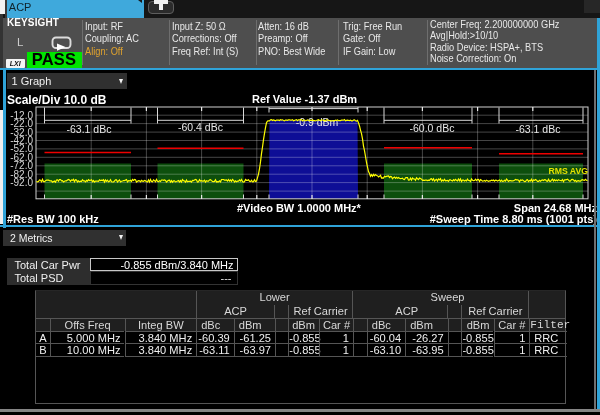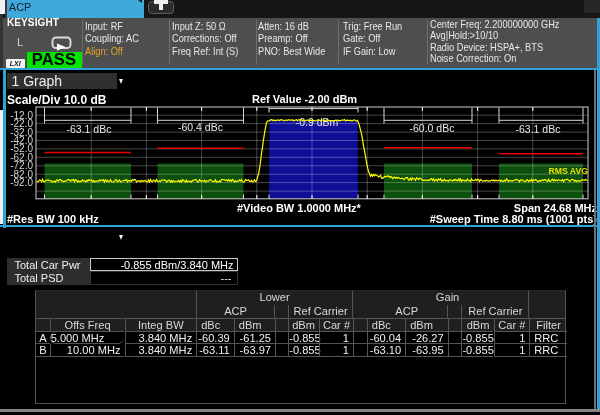--- a/index.html
+++ b/index.html
@@ -38,25 +38,25 @@
   <div class="abs" style="left:84.5px;top:19.5px;color:#e8e8e8;font-size:11px;line-height:12.9px;transform:scaleX(0.84);transform-origin:0 0;white-space:nowrap">Input: RF<br>Coupling: AC<br><span style="color:#e0a32e">Align: Off</span></div>
   <div class="abs" style="left:171.5px;top:19.5px;color:#e8e8e8;font-size:11px;line-height:12.9px;transform:scaleX(0.84);transform-origin:0 0;white-space:nowrap">Input Z: 50 Ω<br>Corrections: Off<br>Freq Ref: Int (S)</div>
   <div class="abs" style="left:258px;top:19.5px;color:#e8e8e8;font-size:11px;line-height:12.9px;transform:scaleX(0.84);transform-origin:0 0;white-space:nowrap">Atten: 16 dB<br>Preamp: Off<br>PNO: Best Wide</div>
   <div class="abs" style="left:342.5px;top:19.5px;color:#e8e8e8;font-size:11px;line-height:12.9px;transform:scaleX(0.84);transform-origin:0 0;white-space:nowrap">Trig: Free Run<br>Gate: Off<br>IF Gain: Low</div>
   <div class="abs" style="left:429.5px;top:19px;color:#e8e8e8;font-size:11px;line-height:11.4px;transform:scaleX(0.84);transform-origin:0 0;white-space:nowrap">Center Freq: 2.200000000 GHz<br>Avg|Hold:&gt;10/10<br>Radio Device: HSPA+, BTS<br>Noise Correction: On</div>
 
   <div class="abs" style="left:0;top:67.5px;width:600px;height:2.8px;background:#2fa3d8"></div>
   <div class="abs" style="left:0;top:110px;width:2.8px;height:114px;background:#f0f0f0"></div>
   <div class="abs" style="left:3px;top:67.5px;width:3.4px;height:160px;background:#2fa3d8"></div>
 
-  <div class="abs" style="left:6.5px;top:73px;width:110px;height:16px;background:#303030;color:#f0f0f0;font-size:14px;line-height:16px;padding-left:5px">1 Graph</div>
+  <div class="abs" style="left:6.5px;top:73px;width:120px;height:16px;background:#303030;color:#f0f0f0;font-size:11px;line-height:16px;padding-left:5px">1 Graph</div>
   <div class="abs" style="left:119.3px;top:78.5px;width:0;height:0;border-left:2.7px solid transparent;border-right:2.7px solid transparent;border-top:5.6px solid #f2f2f2"></div>
 
   <div class="abs b" style="left:7px;top:92.5px;color:#fff;font-size:12px">Scale/Div 10.0 dB</div>
-  <div class="abs b" style="left:252px;top:92.5px;color:#fff;font-size:11px">Ref Value -2.00 dBm</div>
+  <div class="abs b" style="left:252px;top:92.5px;color:#fff;font-size:11px">Ref Value -1.37 dBm</div>
 
   <svg class="abs" style="left:0;top:0" width="600" height="230" viewBox="0 0 600 230">
 <rect x="44.5" y="163.5" width="86.5" height="35.3" fill="#0d4f0d"></rect>
       <rect x="157.5" y="163.5" width="86.0" height="35.3" fill="#0d4f0d"></rect>
       <rect x="384" y="163.5" width="88.0" height="35.3" fill="#0d4f0d"></rect>
       <rect x="499" y="163.5" width="84.0" height="35.3" fill="#0d4f0d"></rect>
 <polygon points="269,198.8 269.5,120.9 270.5,119.8 271.5,119.6 272.5,120.5 273.5,119.9 274.5,120.4 275.5,120.9 276.5,120.1 277.5,120.0 278.5,120.2 279.5,120.5 280.5,119.7 281.5,120.1 282.5,119.8 283.5,120.5 284.5,120.8 285.5,120.1 286.5,120.1 287.5,120.4 288.5,119.9 289.5,119.9 290.5,120.1 291.5,120.2 292.5,119.7 293.5,120.7 294.5,120.4 295.5,120.0 296.5,119.7 297.5,120.7 298.5,119.8 299.5,119.8 300.5,119.8 301.5,119.7 302.5,120.9 303.5,120.0 304.5,120.0 305.5,120.8 306.5,120.5 307.5,119.9 308.5,120.2 309.5,120.8 310.5,120.1 311.5,120.6 312.5,119.7 313.5,120.6 314.5,120.7 315.5,120.8 316.5,120.5 317.5,120.1 318.5,119.7 319.5,120.3 320.5,120.7 321.5,119.9 322.5,120.0 323.5,120.4 324.5,120.6 325.5,120.9 326.5,119.8 327.5,119.9 328.5,120.7 329.5,120.5 330.5,120.6 331.5,121.0 332.5,120.9 333.5,120.8 334.5,120.7 335.5,120.2 336.5,120.5 337.5,119.9 338.5,120.7 339.5,120.7 340.5,120.6 341.5,120.2 342.5,120.1 343.5,120.2 344.5,119.6 345.5,120.8 346.5,120.4 347.5,120.1 348.5,120.4 349.5,120.6 350.5,120.1 351.5,120.8 352.5,120.9 353.5,120.1 354.5,119.8 355.5,120.7 356.5,121.0 357.5,120.4 358,198.8" fill="#0e0e96"></polygon>
 <line x1="91.2" y1="107" x2="91.2" y2="199" stroke="rgba(255,255,255,0.27)" stroke-width="1"></line>
       <line x1="146.4" y1="107" x2="146.4" y2="199" stroke="rgba(255,255,255,0.27)" stroke-width="1"></line>
       <line x1="201.6" y1="107" x2="201.6" y2="199" stroke="rgba(255,255,255,0.27)" stroke-width="1"></line>
@@ -142,54 +142,55 @@
 <polyline points="36.5,181.2 37.5,181.9 38.5,181.6 39.5,180.0 40.5,180.2 41.5,181.8 42.5,179.4 43.5,181.7 44.5,181.6 45.5,180.7 46.5,180.2 47.5,180.2 48.5,180.1 49.5,180.6 50.5,180.8 51.5,180.9 52.5,182.2 53.5,181.6 54.5,181.1 55.5,182.2 56.5,180.0 57.5,179.8 58.5,181.1 59.5,179.5 60.5,179.5 61.5,180.8 62.5,180.7 63.5,182.0 64.5,181.2 65.5,180.8 66.5,180.8 67.5,180.1 68.5,179.4 69.5,179.9 70.5,181.3 71.5,180.0 72.5,180.4 73.5,179.4 74.5,181.7 75.5,179.8 76.5,180.1 77.5,181.9 78.5,180.8 79.5,181.8 80.5,181.2 81.5,181.5 82.5,179.7 83.5,180.9 84.5,180.8 85.5,181.8 86.5,180.4 87.5,181.1 88.5,179.6 89.5,180.5 90.5,180.3 91.5,179.8 92.5,181.7 93.5,180.5 94.5,182.1 95.5,181.1 96.5,181.1 97.5,181.2 98.5,181.3 99.5,179.8 100.5,180.6 101.5,180.1 102.5,180.5 103.5,179.7 104.5,182.1 105.5,180.0 106.5,181.3 107.5,180.2 108.5,181.8 109.5,181.3 110.5,179.8 111.5,181.8 112.5,182.0 113.5,181.9 114.5,181.0 115.5,179.8 116.5,179.9 117.5,182.0 118.5,180.9 119.5,179.9 120.5,181.9 121.5,181.2 122.5,181.0 123.5,180.5 124.5,180.6 125.5,180.1 126.5,179.5 127.5,181.9 128.5,180.7 129.5,180.9 130.5,180.3 131.5,181.5 132.5,179.5 133.5,180.4 134.5,179.5 135.5,179.7 136.5,182.1 137.5,181.2 138.5,180.6 139.5,180.9 140.5,181.8 141.5,180.4 142.5,181.1 143.5,181.3 144.5,180.4 145.5,180.9 146.5,181.5 147.5,181.9 148.5,179.8 149.5,182.0 150.5,179.4 151.5,181.5 152.5,181.7 153.5,179.8 154.5,180.6 155.5,181.7 156.5,179.4 157.5,181.2 158.5,181.6 159.5,180.8 160.5,181.4 161.5,180.0 162.5,180.0 163.5,180.4 164.5,179.9 165.5,180.4 166.5,182.1 167.5,181.0 168.5,180.4 169.5,180.2 170.5,182.1 171.5,180.6 172.5,182.1 173.5,180.8 174.5,180.9 175.5,181.9 176.5,181.5 177.5,181.0 178.5,180.6 179.5,181.9 180.5,180.6 181.5,182.0 182.5,179.6 183.5,180.6 184.5,180.9 185.5,182.1 186.5,180.1 187.5,181.7 188.5,181.3 189.5,181.4 190.5,181.2 191.5,182.1 192.5,180.3 193.5,180.5 194.5,180.0 195.5,179.5 196.5,180.0 197.5,182.0 198.5,181.8 199.5,179.7 200.5,181.1 201.5,180.7 202.5,181.1 203.5,181.2 204.5,180.3 205.5,182.1 206.5,180.7 207.5,181.2 208.5,181.2 209.5,179.9 210.5,179.6 211.5,180.6 212.5,181.5 213.5,181.7 214.5,181.4 215.5,179.7 216.5,182.0 217.5,181.6 218.5,181.9 219.5,180.9 220.5,182.0 221.5,179.5 222.5,179.5 223.5,179.5 224.5,180.1 225.5,180.1 226.5,179.9 227.5,181.0 228.5,179.5 229.5,181.1 230.5,179.9 231.5,181.3 232.5,179.5 233.5,180.3 234.5,182.0 235.5,180.9 236.5,181.7 237.5,181.2 238.5,181.1 239.5,179.9 240.5,181.0 241.5,179.5 242.5,181.6 243.5,182.1 244.5,181.8 245.5,179.5 246.5,180.3 247.5,180.3 248.5,179.7 249.5,181.2 250.5,181.6 251.5,180.3 252.5,181.8 253.5,181.6 254.5,179.8 255.5,181.5 256.5,181.1 257.5,177.7 258.5,174.1 259.5,168.6 260.5,161.9 261.5,153.7 262.5,147.1 263.5,139.7 264.5,133.3 265.5,127.7 266.5,122.7 267.5,121.1 268.5,120.8 269.5,120.9 270.5,119.8 271.5,119.6 272.5,120.5 273.5,119.9 274.5,120.4 275.5,120.9 276.5,120.1 277.5,120.0 278.5,120.2 279.5,120.5 280.5,119.7 281.5,120.1 282.5,119.8 283.5,120.5 284.5,120.8 285.5,120.1 286.5,120.1 287.5,120.4 288.5,119.9 289.5,119.9 290.5,120.1 291.5,120.2 292.5,119.7 293.5,120.7 294.5,120.4 295.5,120.0 296.5,119.7 297.5,120.7 298.5,119.8 299.5,119.8 300.5,119.8 301.5,119.7 302.5,120.9 303.5,120.0 304.5,120.0 305.5,120.8 306.5,120.5 307.5,119.9 308.5,120.2 309.5,120.8 310.5,120.1 311.5,120.6 312.5,119.7 313.5,120.6 314.5,120.7 315.5,120.8 316.5,120.5 317.5,120.1 318.5,119.7 319.5,120.3 320.5,120.7 321.5,119.9 322.5,120.0 323.5,120.4 324.5,120.6 325.5,120.9 326.5,119.8 327.5,119.9 328.5,120.7 329.5,120.5 330.5,120.6 331.5,121.0 332.5,120.9 333.5,120.8 334.5,120.7 335.5,120.2 336.5,120.5 337.5,119.9 338.5,120.7 339.5,120.7 340.5,120.6 341.5,120.2 342.5,120.1 343.5,120.2 344.5,119.6 345.5,120.8 346.5,120.4 347.5,120.1 348.5,120.4 349.5,120.6 350.5,120.1 351.5,120.8 352.5,120.9 353.5,120.1 354.5,119.8 355.5,120.7 356.5,121.0 357.5,120.4 358.5,122.9 359.5,126.0 360.5,130.1 361.5,133.6 362.5,138.9 363.5,146.1 364.5,150.6 365.5,156.5 366.5,162.5 367.5,167.1 368.5,171.6 369.5,173.5 370.5,176.3 371.5,174.6 372.5,176.3 373.5,174.4 374.5,175.7 375.5,174.6 376.5,175.5 377.5,175.7 378.5,176.9 379.5,176.3 380.5,175.3 381.5,178.0 382.5,177.8 383.5,178.0 384.5,176.3 385.5,176.8 386.5,176.4 387.5,176.2 388.5,176.0 389.5,177.5 390.5,176.5 391.5,176.7 392.5,178.7 393.5,177.7 394.5,177.0 395.5,178.4 396.5,177.4 397.5,178.2 398.5,177.5 399.5,178.3 400.5,178.6 401.5,178.5 402.5,178.1 403.5,179.3 404.5,179.6 405.5,177.7 406.5,177.6 407.5,177.6 408.5,180.1 409.5,180.0 410.5,178.1 411.5,180.2 412.5,178.1 413.5,179.0 414.5,179.0 415.5,180.3 416.5,177.8 417.5,178.7 418.5,179.5 419.5,178.0 420.5,178.6 421.5,179.2 422.5,180.4 423.5,180.1 424.5,180.4 425.5,180.2 426.5,180.1 427.5,180.5 428.5,180.1 429.5,180.3 430.5,179.1 431.5,178.7 432.5,180.4 433.5,178.8 434.5,180.9 435.5,180.0 436.5,179.3 437.5,181.0 438.5,178.9 439.5,179.9 440.5,178.7 441.5,181.2 442.5,180.1 443.5,180.8 444.5,179.3 445.5,180.8 446.5,180.6 447.5,180.4 448.5,181.3 449.5,179.9 450.5,179.8 451.5,180.6 452.5,181.0 453.5,179.7 454.5,180.6 455.5,179.3 456.5,180.3 457.5,180.9 458.5,179.0 459.5,180.8 460.5,178.9 461.5,181.5 462.5,180.1 463.5,180.0 464.5,180.9 465.5,180.3 466.5,180.9 467.5,179.1 468.5,180.5 469.5,180.5 470.5,181.5 471.5,179.0 472.5,180.2 473.5,180.7 474.5,180.5 475.5,179.2 476.5,180.6 477.5,179.6 478.5,179.5 479.5,181.5 480.5,179.6 481.5,180.3 482.5,181.1 483.5,181.0 484.5,180.5 485.5,181.3 486.5,180.3 487.5,180.7 488.5,181.3 489.5,180.9 490.5,180.8 491.5,180.1 492.5,180.6 493.5,180.1 494.5,181.1 495.5,180.1 496.5,180.3 497.5,181.1 498.5,180.4 499.5,179.9 500.5,181.3 501.5,180.1 502.5,181.4 503.5,181.2 504.5,180.3 505.5,181.0 506.5,179.1 507.5,180.1 508.5,181.4 509.5,180.6 510.5,180.6 511.5,180.9 512.5,180.9 513.5,180.6 514.5,180.2 515.5,179.5 516.5,179.8 517.5,179.8 518.5,180.2 519.5,181.8 520.5,180.0 521.5,180.3 522.5,180.0 523.5,180.6 524.5,181.7 525.5,181.5 526.5,180.1 527.5,179.7 528.5,181.5 529.5,180.4 530.5,180.9 531.5,179.2 532.5,181.4 533.5,179.9 534.5,180.4 535.5,179.6 536.5,180.2 537.5,181.3 538.5,181.3 539.5,180.3 540.5,181.2 541.5,180.3 542.5,180.0 543.5,180.5 544.5,179.6 545.5,179.9 546.5,181.0 547.5,181.2 548.5,179.2 549.5,181.1 550.5,181.3 551.5,180.2 552.5,179.2 553.5,180.9 554.5,179.7 555.5,180.8 556.5,180.1 557.5,180.8 558.5,179.7 559.5,180.3 560.5,180.5 561.5,180.8 562.5,179.6 563.5,181.7 564.5,179.8 565.5,179.9 566.5,179.7 567.5,179.2 568.5,180.2 569.5,181.2 570.5,181.0 571.5,179.5 572.5,179.4 573.5,179.9 574.5,181.2 575.5,180.4 576.5,181.6 577.5,180.8 578.5,180.7 579.5,181.1 580.5,181.1 581.5,180.0 582.5,179.7 583.5,180.2 584.5,180.4 585.5,179.4 586.5,180.2 587.5,180.8" fill="none" stroke="#fdfd00" stroke-width="1.2"></polyline>
 </svg>
 
   <div class="abs b" style="left:237px;top:201.5px;color:#fff;font-size:11px">#Video BW 1.0000 MHz*</div>
   <div class="abs b" style="right:3px;top:201.5px;color:#fff;font-size:11px">Span 24.68 MHz</div>
   <div class="abs b" style="left:7px;top:212.5px;color:#fff;font-size:11px">#Res BW 100 kHz</div>
   <div class="abs b" style="right:3px;top:212.5px;color:#fff;font-size:11px">#Sweep Time 8.80 ms (1001 pts)</div>
 
   <div class="abs" style="left:0;top:224.5px;width:600px;height:2.9px;background:#2fa3d8"></div>
 
+  <div class="abs" style="left:3px;top:229.5px;width:123px;height:16px;background:#303030;color:#f0f0f0;font-size:10.5px;line-height:16px;padding-left:7px">2 Metrics</div>
   <div class="abs" style="left:119.3px;top:235px;width:0;height:0;border-left:2.7px solid transparent;border-right:2.7px solid transparent;border-top:5.6px solid #f2f2f2"></div>
 
   <div class="abs" style="left:7px;top:257.5px;width:83px;height:27px;background:#2d2d2d"></div>
   <div class="abs" style="left:14.5px;top:258.5px;color:#f0f0f0;font-size:11px">Total Car Pwr</div>
   <div class="abs" style="left:14.5px;top:272px;color:#f0f0f0;font-size:11px">Total PSD</div>
   <div class="abs" style="left:90px;top:257.5px;width:147.5px;height:13.5px;border:1px solid #c8c8c8;color:#fff;font-size:11px;line-height:12px;text-align:right;padding-right:3px">-0.855 dBm/3.840 MHz</div>
   <div class="abs" style="left:90px;top:271px;width:147.5px;height:13.5px;border:1px solid #333;color:#e8e8e8;font-size:11px;line-height:12px;text-align:right;padding-right:5px">---</div>
 
   <div class="abs" style="left:35px;top:290px;width:531px;height:113.5px;border:1px solid #555;border-top:1px solid #262626;background:#000">
       <div class="abs" style="left:0;top:0;width:529px;height:40px;background:#1f1f1f"></div>
       <div class="abs" style="left:0;top:27px;width:529px;height:1px;background:#555"></div>
       <div class="abs" style="left:160.2px;top:0.0px;width:156.8px;height:13.5px;font-size:11.1px;color:#d8d8d8;text-align:center;line-height:13.5px;border-left:1px solid #555;border-right:1px solid #555;">Lower</div>
-      <div class="abs" style="left:330.8px;top:0.0px;width:162.5px;height:13.5px;font-size:11.1px;color:#d8d8d8;text-align:center;line-height:13.5px;border-right:1px solid #555;">Gain</div>
+      <div class="abs" style="left:330.8px;top:0.0px;width:162.5px;height:13.5px;font-size:11.1px;color:#d8d8d8;text-align:center;line-height:13.5px;border-right:1px solid #555;">Sweep</div>
       <div class="abs" style="left:160.2px;top:13.5px;width:78.8px;height:13.5px;font-size:11.1px;color:#d8d8d8;text-align:center;line-height:13.5px;border-left:1px solid #555;border-right:1px solid #555;">ACP</div>
       <div class="abs" style="left:252.2px;top:13.5px;width:64.8px;height:13.5px;font-size:11.1px;color:#d8d8d8;text-align:center;line-height:13.5px;border-left:1px solid #555;border-right:1px solid #555;">Ref Carrier</div>
       <div class="abs" style="left:330.8px;top:13.5px;width:80.9px;height:13.5px;font-size:11.1px;color:#d8d8d8;text-align:center;line-height:13.5px;border-right:1px solid #555;">ACP</div>
       <div class="abs" style="left:425.4px;top:13.5px;width:67.9px;height:13.5px;font-size:11.1px;color:#d8d8d8;text-align:center;line-height:13.5px;border-left:1px solid #555;border-right:1px solid #555;">Ref Carrier</div>
       <div class="abs" style="left:0.0px;top:28.0px;width:13.7px;height:12.5px;font-size:11.1px;color:#d8d8d8;text-align:center;line-height:12.5px;border-bottom:1px solid #555;"></div>
       <div class="abs" style="left:13.7px;top:28.0px;width:74.8px;height:12.5px;font-size:11.1px;color:#d8d8d8;text-align:center;line-height:12.5px;border-bottom:1px solid #555;border-left:1px solid #555;">Offs Freq</div>
       <div class="abs" style="left:88.5px;top:28.0px;width:71.7px;height:12.5px;font-size:11.1px;color:#d8d8d8;text-align:center;line-height:12.5px;border-bottom:1px solid #555;border-left:1px solid #555;">Integ BW</div>
       <div class="abs" style="left:160.2px;top:28.0px;width:37.6px;height:12.5px;font-size:11.1px;color:#d8d8d8;padding-left:4px;line-height:12.5px;border-bottom:1px solid #555;border-left:1px solid #555;">dBc</div>
       <div class="abs" style="left:197.8px;top:28.0px;width:41.2px;height:12.5px;font-size:11.1px;color:#d8d8d8;padding-left:4px;line-height:12.5px;border-bottom:1px solid #555;border-left:1px solid #555;">dBm</div>
       <div class="abs" style="left:239.0px;top:28.0px;width:13.2px;height:12.5px;font-size:11.1px;color:#d8d8d8;text-align:center;line-height:12.5px;border-bottom:1px solid #555;border-left:1px solid #555;"></div>
       <div class="abs" style="left:252.2px;top:28.0px;width:30.8px;height:12.5px;font-size:11.1px;color:#d8d8d8;text-align:right;padding-right:4px;line-height:12.5px;border-bottom:1px solid #555;border-left:1px solid #555;">dBm</div>
       <div class="abs" style="left:283.0px;top:28.0px;width:34.0px;height:12.5px;font-size:11.1px;color:#d8d8d8;text-align:center;line-height:12.5px;border-bottom:1px solid #555;border-left:1px solid #555;">Car #</div>
       <div class="abs" style="left:317.0px;top:28.0px;width:13.8px;height:12.5px;font-size:11.1px;color:#d8d8d8;text-align:center;line-height:12.5px;border-bottom:1px solid #555;border-left:1px solid #555;"></div>
       <div class="abs" style="left:330.8px;top:28.0px;width:38.4px;height:12.5px;font-size:11.1px;color:#d8d8d8;padding-left:4px;line-height:12.5px;border-bottom:1px solid #555;border-left:1px solid #555;">dBc</div>
       <div class="abs" style="left:369.2px;top:28.0px;width:42.5px;height:12.5px;font-size:11.1px;color:#d8d8d8;padding-left:4px;line-height:12.5px;border-bottom:1px solid #555;border-left:1px solid #555;">dBm</div>
       <div class="abs" style="left:411.7px;top:28.0px;width:13.7px;height:12.5px;font-size:11.1px;color:#d8d8d8;text-align:center;line-height:12.5px;border-bottom:1px solid #555;border-left:1px solid #555;"></div>
       <div class="abs" style="left:425.4px;top:28.0px;width:32.1px;height:12.5px;font-size:11.1px;color:#d8d8d8;text-align:right;padding-right:4px;line-height:12.5px;border-bottom:1px solid #555;border-left:1px solid #555;">dBm</div>
       <div class="abs" style="left:457.5px;top:28.0px;width:35.8px;height:12.5px;font-size:11.1px;color:#d8d8d8;text-align:center;line-height:12.5px;border-bottom:1px solid #555;border-left:1px solid #555;">Car #</div>
-      <div class="abs" style="left:493.3px;top:28.0px;width:37.5px;height:12.5px;font-size:11.1px;color:#d8d8d8;text-align:center;line-height:12.5px;border-bottom:1px solid #555;border-left:1px solid #555;">Filter</div>
+      <div class="abs" style="left:493.3px;top:28.0px;width:37.5px;height:12.5px;font-size:11.1px;color:#d8d8d8;text-align:center;line-height:12.5px;border-bottom:1px solid #555;border-left:1px solid #555;font-family:Liberation Mono, monospace;">Filter</div>
       <div class="abs" style="left:0.0px;top:40.5px;width:13.7px;height:12.7px;font-size:11.1px;color:#f0f0f0;text-align:center;line-height:12.7px;border-bottom:1px solid #555;">A</div>
-      <div class="abs" style="left:13.7px;top:40.5px;width:74.8px;height:12.7px;font-size:11.1px;color:#f0f0f0;text-align:left;padding-right:4px;line-height:12.7px;border-bottom:1px solid #555;border-left:1px solid #555;border-radius:6px;">5.000 MHz</div>
+      <div class="abs" style="left:13.7px;top:40.5px;width:74.8px;height:12.7px;font-size:11.1px;color:#f0f0f0;text-align:right;padding-right:4px;line-height:12.7px;border-bottom:1px solid #555;border-left:1px solid #555;">5.000 MHz</div>
       <div class="abs" style="left:88.5px;top:40.5px;width:71.7px;height:12.7px;font-size:11.1px;color:#f0f0f0;text-align:right;padding-right:4px;line-height:12.7px;border-bottom:1px solid #555;border-left:1px solid #555;">3.840 MHz</div>
       <div class="abs" style="left:160.2px;top:40.5px;width:37.6px;height:12.7px;font-size:11.1px;color:#f0f0f0;text-align:right;padding-right:4px;line-height:12.7px;border-bottom:1px solid #555;border-left:1px solid #555;">-60.39</div>
       <div class="abs" style="left:197.8px;top:40.5px;width:41.2px;height:12.7px;font-size:11.1px;color:#f0f0f0;text-align:right;padding-right:4px;line-height:12.7px;border-bottom:1px solid #555;border-left:1px solid #555;">-61.25</div>
       <div class="abs" style="left:239.0px;top:40.5px;width:13.2px;height:12.7px;font-size:11.1px;color:#f0f0f0;text-align:center;line-height:12.7px;border-bottom:1px solid #555;border-left:1px solid #555;"></div>
       <div class="abs" style="left:252.2px;top:40.5px;width:30.8px;height:12.7px;font-size:11.1px;color:#f0f0f0;text-align:right;padding-right:4px;line-height:12.7px;border-bottom:1px solid #555;border-left:1px solid #555;">-0.855</div>
       <div class="abs" style="left:283.0px;top:40.5px;width:34.0px;height:12.7px;font-size:11.1px;color:#f0f0f0;text-align:right;padding-right:4px;line-height:12.7px;border-bottom:1px solid #555;border-left:1px solid #555;">1</div>
       <div class="abs" style="left:317.0px;top:40.5px;width:13.8px;height:12.7px;font-size:11.1px;color:#f0f0f0;text-align:center;line-height:12.7px;border-bottom:1px solid #555;border-left:1px solid #555;"></div>
       <div class="abs" style="left:330.8px;top:40.5px;width:38.4px;height:12.7px;font-size:11.1px;color:#f0f0f0;text-align:right;padding-right:4px;line-height:12.7px;border-bottom:1px solid #555;border-left:1px solid #555;">-60.04</div>
       <div class="abs" style="left:369.2px;top:40.5px;width:42.5px;height:12.7px;font-size:11.1px;color:#f0f0f0;text-align:right;padding-right:4px;line-height:12.7px;border-bottom:1px solid #555;border-left:1px solid #555;">-26.27</div>
       <div class="abs" style="left:411.7px;top:40.5px;width:13.7px;height:12.7px;font-size:11.1px;color:#f0f0f0;text-align:center;line-height:12.7px;border-bottom:1px solid #555;border-left:1px solid #555;"></div>

